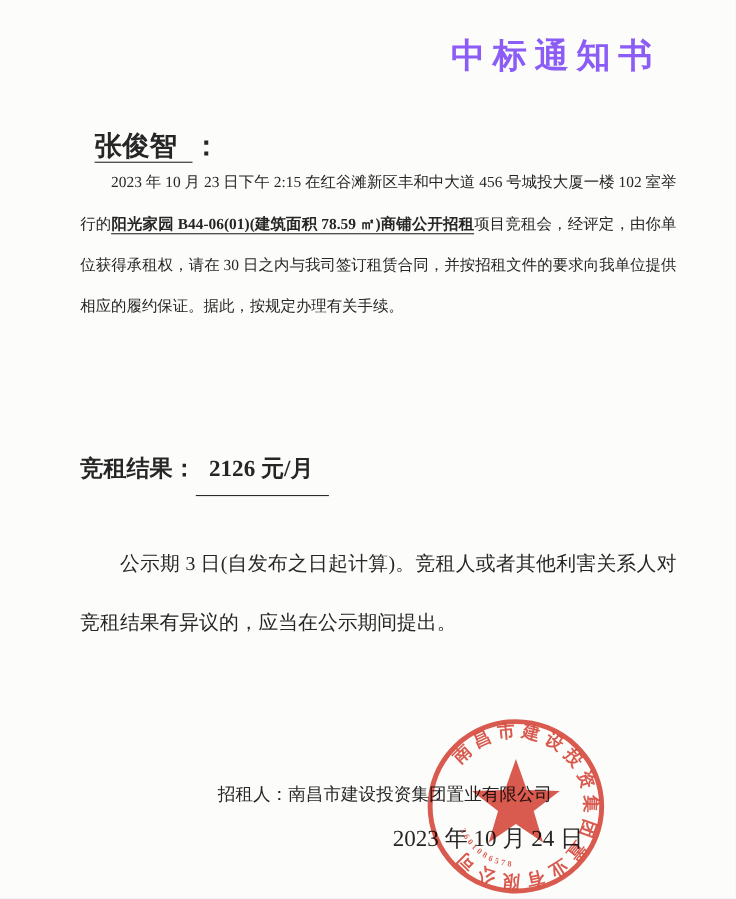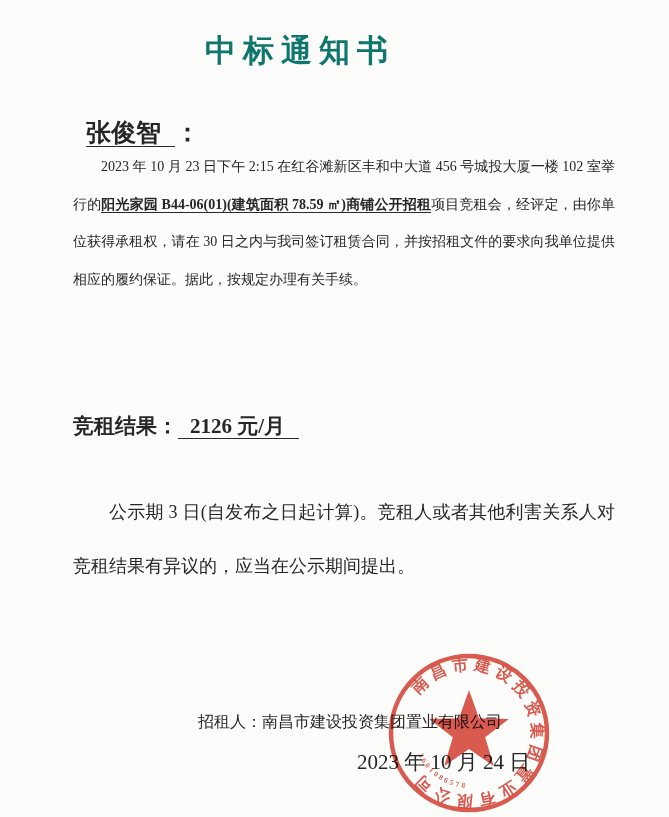--- a/index.html
+++ b/index.html
@@ -7,23 +7,23 @@
     position:relative;
     width:669px;height:817px;
     margin:0 auto;
     background:#fcfcfb;
     color:#262626;
     font-family:"Liberation Serif","DejaVu Serif",serif;
     overflow:hidden;
   }
   .doc-title{
     position:absolute;top:30px;left:0;width:600px;
-    text-align:center;
+    text-align:right;
     font-size:31px;font-weight:bold;letter-spacing:7px;
-    color:#0f766e;
+    color:#8b5cf6;
   }
   .salutation{
     position:absolute;top:116px;left:86px;
     font-size:25px;font-weight:bold;
   }
   .salutation .name{
     border-bottom:1.6px solid #2a2a2a;
     padding-right:14px;
   }
   .body-para{
@@ -36,21 +36,21 @@
   .em-underline{
     font-weight:bold;
     border-bottom:1.6px solid #2a2a2a;
   }
   .result-line{
     position:absolute;top:412px;left:73px;
     font-size:21px;font-weight:bold;
   }
   .result-value{
     border-bottom:1.6px solid #2a2a2a;
-    padding:0 14px 0 12px;
+    padding:0 14px 12px 12px;
   }
   .notice-block{
     position:absolute;top:485px;left:73px;width:542px;
     font-size:18px;line-height:54px;
   }
   .notice-block p{margin:0;text-indent:2em;text-align:justify;}
   .indent-line{text-indent:2em;}
   .signer-line{
     position:absolute;top:712px;left:198px;
     font-size:16px;

